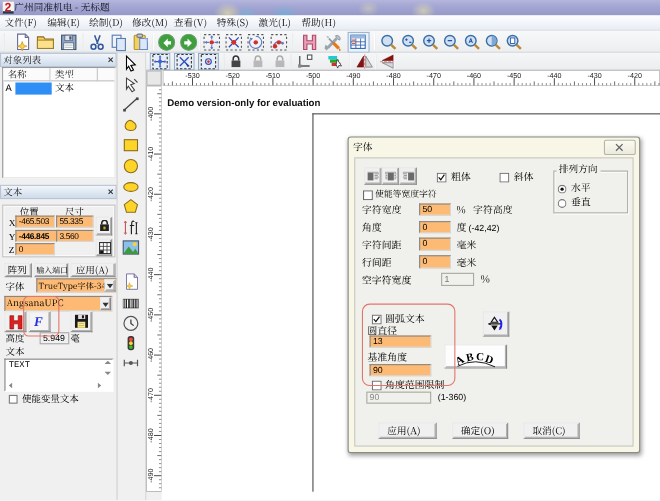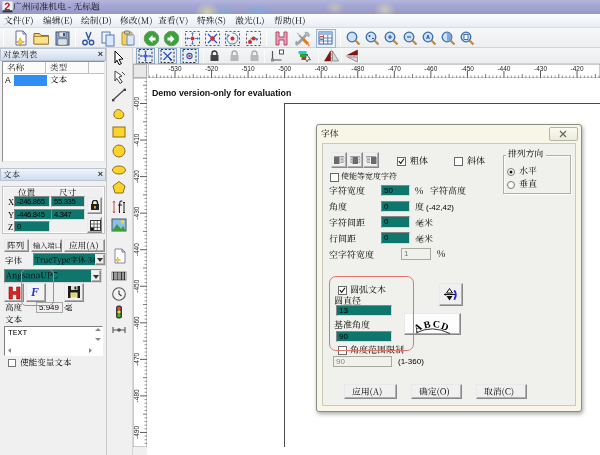--- a/index.html
+++ b/index.html
@@ -1,19 +1,19 @@
 <!DOCTYPE html>
 <html><head><meta charset="utf-8">
 <style>
 *{margin:0;padding:0;box-sizing:border-box;}
 html,body{width:600px;height:455px;overflow:hidden;}
 body{font-family:"Liberation Sans",sans-serif;background:#f0f0f0;position:relative;}
 .abs{position:absolute;}
 .sunk{border-top:1px solid #808080;border-left:1px solid #808080;border-right:1px solid #fff;border-bottom:1px solid #fff;background:#fff;}
-.edit{position:absolute;background:#0f766e;border:1px solid #868686;border-right-color:#d7d7d7;border-bottom-color:#d7d7d7;font-family:"Liberation Sans",sans-serif;font-size:8px;color:#000;padding-left:2px;line-height:10px;}
+.edit{position:absolute;background:#fdba74;border:1px solid #868686;border-right-color:#d7d7d7;border-bottom-color:#d7d7d7;font-family:"Liberation Sans",sans-serif;font-size:8px;color:#000;padding-left:2px;line-height:10px;}
 .btn3d{position:absolute;background:#f0f0f0;border:1px solid #898989;border-top-color:#e9e9e9;border-left-color:#e9e9e9;box-shadow:inset -1px -1px 0 #b0b0b0;}
 </style></head>
 <body>
 <div class="abs" style="left:0;top:0;width:600px;height:14px;background:radial-gradient(18px 14px at 207px 12px,rgba(250,240,150,0.55),rgba(250,240,150,0) 70%),radial-gradient(16px 12px at 224px 14px,rgba(90,200,230,0.4),rgba(90,200,230,0) 70%),radial-gradient(20px 14px at 258px 14px,rgba(80,190,235,0.45),rgba(80,190,235,0) 70%),radial-gradient(16px 12px at 385px 10px,rgba(250,240,160,0.5),rgba(250,240,160,0) 70%),radial-gradient(14px 10px at 335px 8px,rgba(250,240,160,0.35),rgba(250,240,160,0) 70%),linear-gradient(180deg,#b4b6dc 0%,#a3a5d2 45%,#9698c8 100%);">
     <svg class="abs" style="left:2px;top:1px" width="11" height="12">
       <rect x="0" y="0" width="11" height="11" fill="#f4f4f4" stroke="#9a9ab0" stroke-width=".6"></rect>
       <g transform="translate(2.2,9.3)">
         <path d="M0.4 0.0V-1.0Q0.7 -1.7 1.2 -2.3Q1.8 -2.9 2.6 -3.6Q3.4 -4.2 3.7 -4.7Q4.0 -5.1 4.0 -5.5Q4.0 -6.5 3.0 -6.5Q2.6 -6.5 2.3 -6.2Q2.0 -6.0 2.0 -5.4L0.4 -5.5Q0.6 -6.6 1.2 -7.1Q1.9 -7.7 3.0 -7.7Q4.2 -7.7 4.9 -7.1Q5.6 -6.6 5.6 -5.6Q5.6 -5.0 5.3 -4.6Q5.1 -4.2 4.8 -3.8Q4.5 -3.4 4.1 -3.1Q3.7 -2.8 3.3 -2.5Q2.9 -2.2 2.6 -1.9Q2.3 -1.6 2.2 -1.2H5.7V0.0Z" fill="#d01818"></path>
       </g>
       <rect x="0.5" y="9.2" width="10" height="2.2" fill="#2a3550"></rect>
@@ -204,24 +204,24 @@
 <div class="abs" style="left:2px;top:186px;width:103px;height:48px;border:1px solid #c3c3c3;box-shadow:inset 0 0 0 1px #fdfdfd;"></div>
 <svg class="" style="position:absolute;left:18px;top:188px;" width="18" height="11" viewBox="0 0 18 11">
     <path transform="translate(0,7.6)" d="M4.5 -7.2 4.4 -7.1C4.8 -6.7 5.2 -6.1 5.2 -5.5C5.8 -5.0 6.3 -6.4 4.5 -7.2ZM3.4 -4.4 3.3 -4.3C3.9 -3.3 4.1 -1.7 4.2 -0.8C4.7 -0.1 5.4 -2.0 3.4 -4.4ZM7.3 -5.8 6.9 -5.3H2.6L2.7 -5.0H7.9C8.0 -5.0 8.1 -5.0 8.1 -5.1C7.8 -5.4 7.3 -5.8 7.3 -5.8ZM2.3 -4.8 2.0 -4.9C2.3 -5.5 2.6 -6.1 2.8 -6.7C3.0 -6.7 3.1 -6.8 3.1 -6.9L2.2 -7.2C1.8 -5.6 1.0 -3.9 0.2 -2.8L0.3 -2.7C0.7 -3.1 1.1 -3.6 1.5 -4.2V0.7H1.6C1.8 0.7 2.0 0.5 2.0 0.5V-4.6C2.2 -4.7 2.3 -4.7 2.3 -4.8ZM7.5 -0.6 7.1 -0.1H5.7C6.3 -1.4 6.9 -3.0 7.2 -4.1C7.4 -4.1 7.5 -4.2 7.5 -4.3L6.5 -4.5C6.3 -3.2 5.9 -1.4 5.5 -0.1H2.4L2.4 0.2H8.1C8.2 0.2 8.3 0.1 8.3 0.0C8.0 -0.2 7.5 -0.6 7.5 -0.6Z M10.5 -5.0V-5.2H15.5V-4.9H15.6C15.7 -4.9 15.8 -4.9 15.9 -5.0L15.6 -4.6H13.0L13.1 -4.8C13.3 -4.8 13.4 -4.9 13.4 -5.0L12.5 -5.1L12.4 -4.6H9.1L9.2 -4.3H12.4L12.3 -3.7H11.2L10.5 -3.9V0.1H9.0L9.0 0.3H16.6C16.8 0.3 16.8 0.3 16.9 0.2C16.6 -0.1 16.1 -0.4 16.1 -0.4L15.7 0.1H15.4V-3.3C15.7 -3.4 15.8 -3.4 15.8 -3.5L15.1 -4.1L14.8 -3.7H12.7L12.9 -4.3H16.5C16.6 -4.3 16.7 -4.3 16.8 -4.4C16.5 -4.7 16.1 -5.0 16.0 -5.0L16.0 -5.1V-6.4C16.2 -6.4 16.3 -6.5 16.4 -6.6L15.7 -7.1L15.4 -6.8H10.5L9.9 -7.0V-4.8H10.0C10.2 -4.8 10.5 -4.9 10.5 -5.0ZM11.1 0.1V-0.6H14.9V0.1ZM11.1 -0.9V-1.5H14.9V-0.9ZM11.1 -1.8V-2.5H14.9V-1.8ZM11.1 -2.7V-3.4H14.9V-2.7ZM13.6 -6.5V-5.5H12.3V-6.5ZM14.1 -6.5H15.5V-5.5H14.1ZM11.8 -6.5V-5.5H10.5V-6.5Z" fill="#000"></path>
   </svg>
 <svg class="" style="position:absolute;left:59px;top:188px;" width="18" height="11" viewBox="0 0 18 11">
     <path transform="translate(0,7.6)" d="M1.8 -6.6V-4.5C1.8 -2.8 1.6 -0.9 0.3 0.6L0.4 0.6C1.9 -0.6 2.2 -2.3 2.3 -3.8H4.1C4.4 -2.2 5.2 -0.5 7.6 0.6C7.7 0.3 7.9 0.2 8.2 0.2L8.2 0.1C5.6 -0.9 4.6 -2.4 4.3 -3.8H6.4V-3.3H6.5C6.7 -3.3 7.0 -3.4 7.0 -3.4V-6.2C7.2 -6.2 7.3 -6.3 7.4 -6.3L6.6 -6.9L6.3 -6.5H2.4L1.8 -6.8ZM6.4 -6.3V-4.0H2.3L2.3 -4.5V-6.3Z M10.4 -4.1 10.3 -4.0C10.8 -3.5 11.4 -2.6 11.5 -1.9C12.2 -1.4 12.7 -3.0 10.4 -4.1ZM14.0 -7.2V-5.2H9.0L9.0 -4.9H14.0V-0.2C14.0 -0.1 13.9 -0.0 13.7 -0.0C13.5 -0.0 12.3 -0.1 12.3 -0.1V0.0C12.8 0.1 13.1 0.2 13.2 0.3C13.4 0.4 13.5 0.5 13.5 0.7C14.5 0.6 14.6 0.3 14.6 -0.2V-4.9H16.6C16.7 -4.9 16.8 -5.0 16.9 -5.1C16.5 -5.4 16.0 -5.8 16.0 -5.8L15.5 -5.2H14.6V-6.9C14.8 -6.9 14.9 -7.0 14.9 -7.1Z" fill="#000"></path>
   </svg>
 <div class="abs" style="left:8px;top:197px;font:8.5px 'Liberation Serif';color:#000;">X</div>
 <div class="abs" style="left:8px;top:209.5px;font:8.5px 'Liberation Serif';color:#000;">Y</div>
 <div class="abs" style="left:8px;top:222px;font:8.5px 'Liberation Serif';color:#000;">Z</div>
-<div class="edit" style="left:14px;top:196px;width:36px;height:11px;letter-spacing:-0.3px;font-size:7.6px;">-246.865</div>
+<div class="edit" style="left:14px;top:196px;width:36px;height:11px;letter-spacing:-0.3px;font-size:7.6px;">-465.503</div>
 <div class="edit" style="left:51px;top:196px;width:34px;height:11px;letter-spacing:-0.3px;font-size:7.6px;">55.335</div>
-<div class="edit" style="left:14px;top:208.5px;width:40px;height:11px;letter-spacing:-0.3px;font-size:7.6px;">-446.845</div>
-<div class="edit" style="left:51px;top:208.5px;width:34px;height:11px;letter-spacing:-0.3px;font-size:7.6px;">4.347</div>
+<div class="edit" style="left:14px;top:208.5px;width:40px;height:11px;letter-spacing:-0.3px;font-size:7.6px;font-weight:bold;">-446.845</div>
+<div class="edit" style="left:51px;top:208.5px;width:34px;height:11px;letter-spacing:-0.3px;font-size:7.6px;">3.560</div>
 <div class="edit" style="left:14px;top:221px;width:36px;height:11px;letter-spacing:-0.3px;font-size:7.6px;">0</div>
 <div class="btn3d" style="left:87px;top:197px;width:15px;height:17px;"></div>
 <svg class="abs" style="left:90px;top:200px" width="10" height="11">
     <rect x="1" y="4" width="8" height="6" fill="#222"></rect>
     <path d="M2.5 4V2.8a2.5 2.5 0 0 1 5 0V4" fill="none" stroke="#222" stroke-width="1.4"></path>
     <rect x="4" y="6" width="2" height="2.5" fill="#c9a227"></rect>
   </svg>
 <div class="btn3d" style="left:87px;top:217px;width:15px;height:16px;"></div>
 <svg class="abs" style="left:89.5px;top:219.5px" width="11" height="11">
     <rect x="0.5" y="0.5" width="10" height="10" fill="#fff" stroke="#333"></rect>

